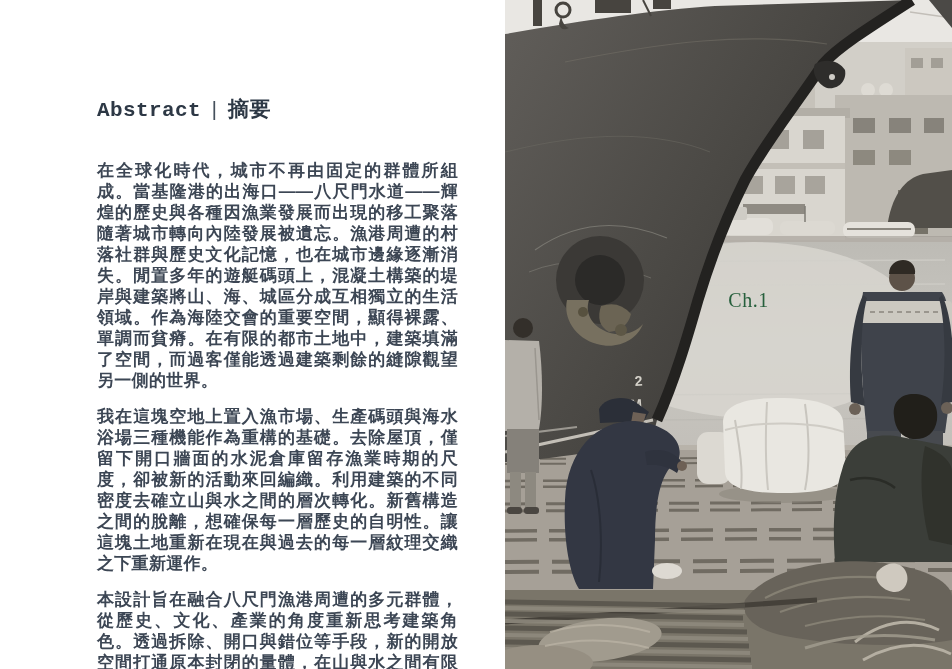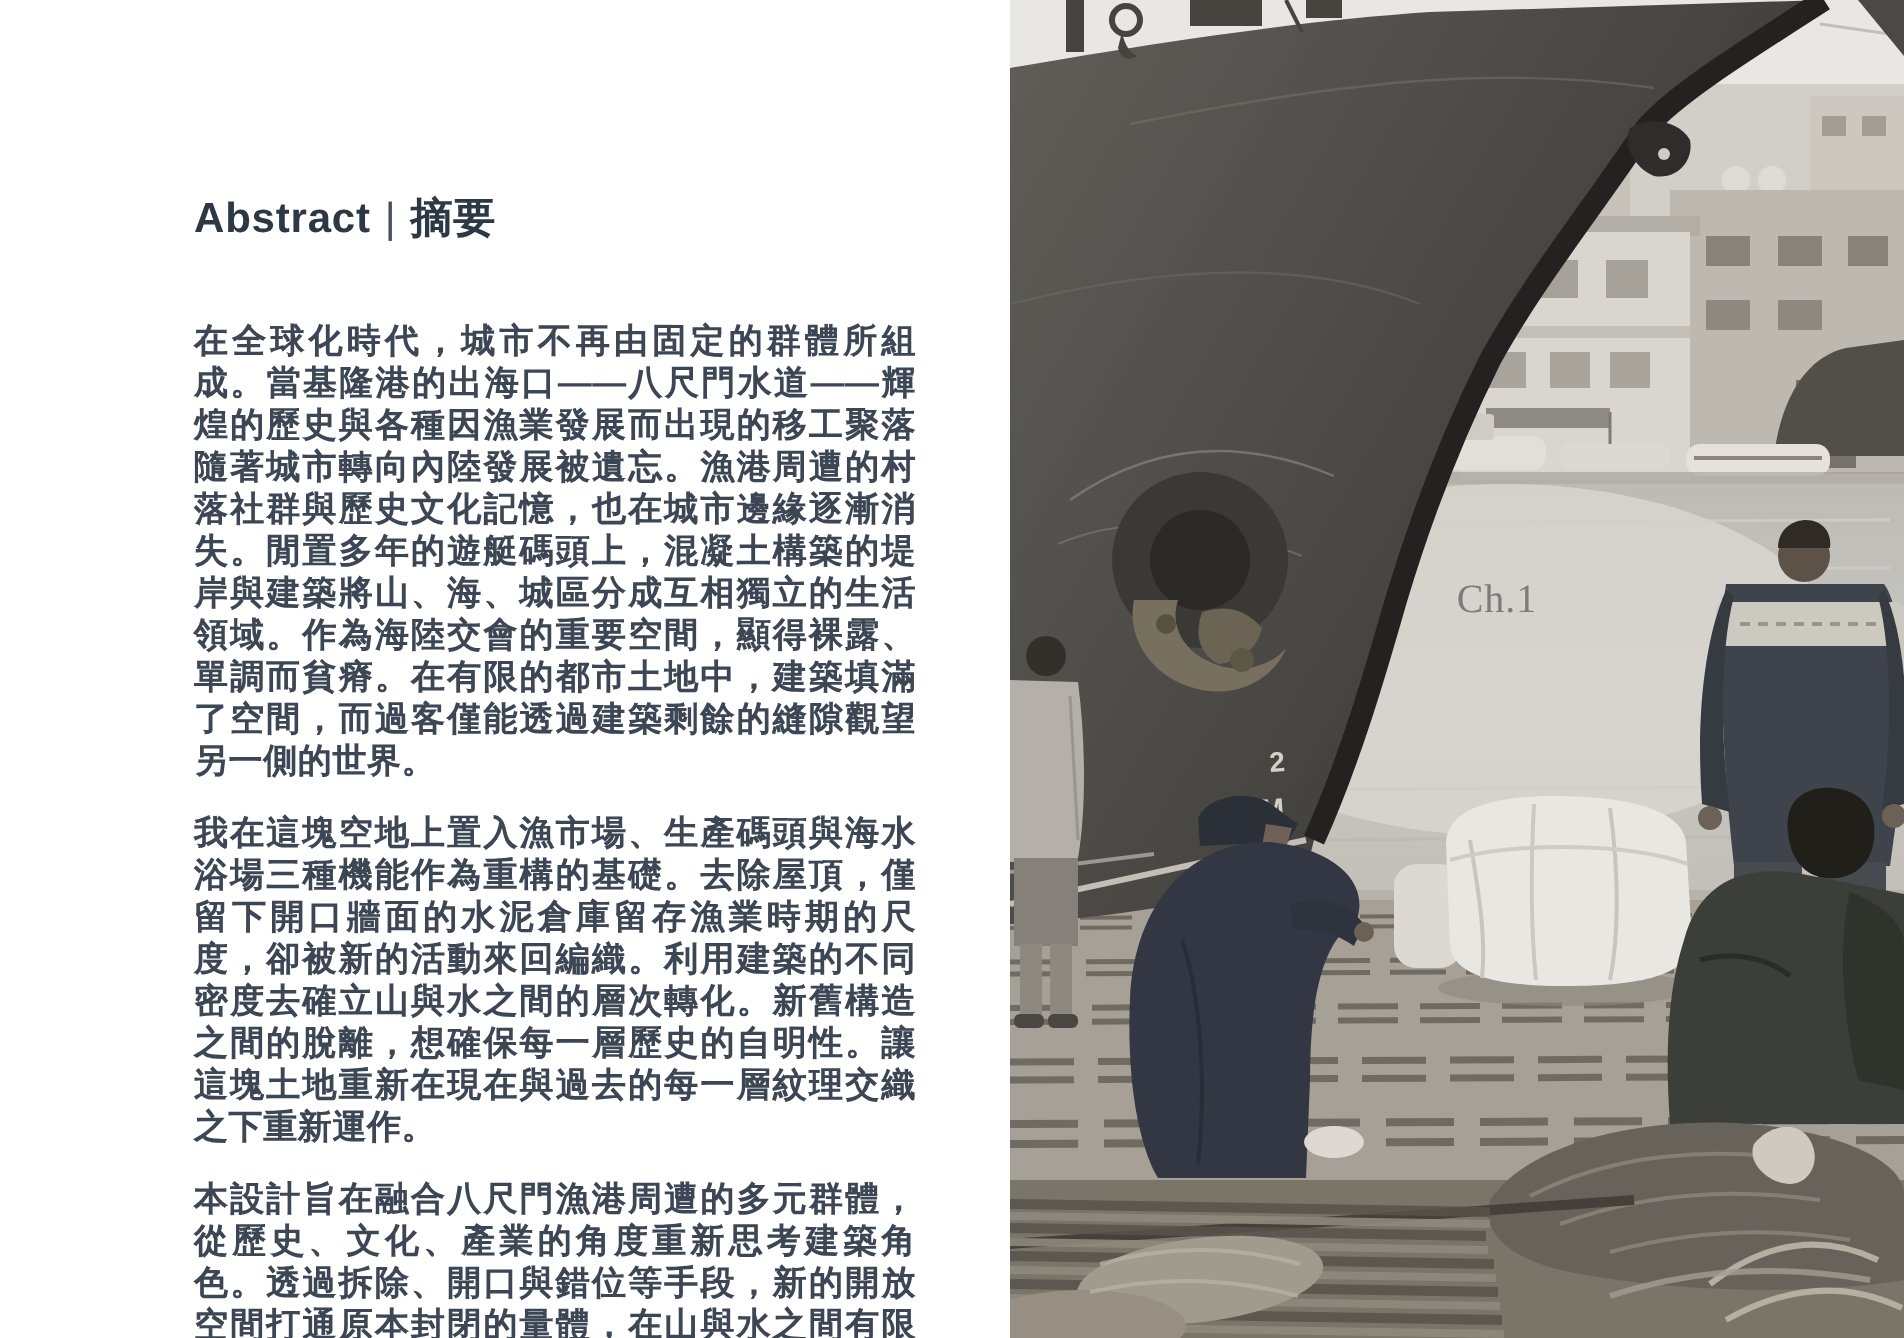--- a/index.html
+++ b/index.html
@@ -6,21 +6,21 @@
   body { background:#ffffff; font-family:"Liberation Sans", sans-serif; }
   .spread {
     position:relative; width:952px; height:669px;
     background:#ffffff; overflow:hidden;
   }
   
   .abstract-col {
     position:absolute; left:97px; top:95px; width:361px;
   }
   .page-title {
-    font-family:Liberation Sans, sans-serif;
+    font-family:Liberation Mono, monospace;
     font-size:21px; font-weight:700; color:#2d3845;
     letter-spacing:0.4px;
   }
   .page-title .divider { font-weight:400; color:#45505c; padding:0 7px; }
   .body-copy { margin-top:37px; }
   .body-copy p {
     font-size:17px; line-height:21px; letter-spacing:0.3px;
     text-align:justify; color:#3c4654; font-weight:600;
     margin-bottom:15px;
   }
@@ -31,21 +31,21 @@
   .tag-row span { margin-right:9px; }
   
   .photo {
     position:absolute; left:505px; top:0; width:447px; height:669px;
     overflow:hidden;
   }
   .photo svg { display:block; }
   .photo-caption {
     position:absolute; left:121px; top:288px; width:245px;
     text-align:center; font-family:"Liberation Serif", serif;
-    color:#737373; opacity:0.9;
+    color:#14532d; opacity:0.9;
   }
   .photo-caption .ch { font-size:20px; line-height:24px; letter-spacing:0.5px; }
   .photo-caption .ti { font-size:22px; line-height:28px; letter-spacing:0.5px; }
   .draft-mark { font-family:"Liberation Sans", sans-serif; font-weight:700; fill:#d4d1c9; }
 </style>
 </head>
 <body>
 
 <div class="spread">
 

